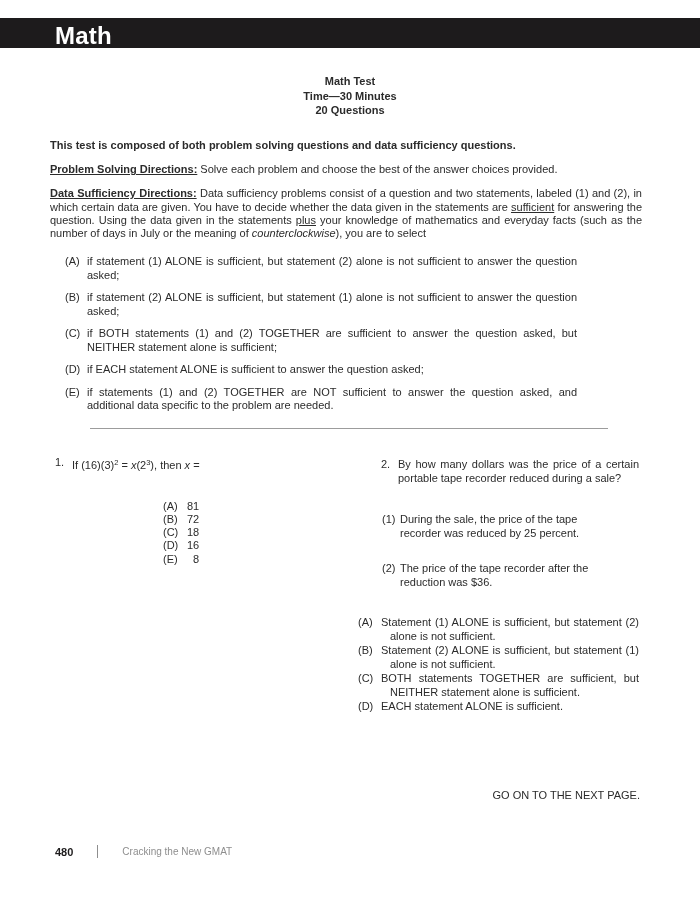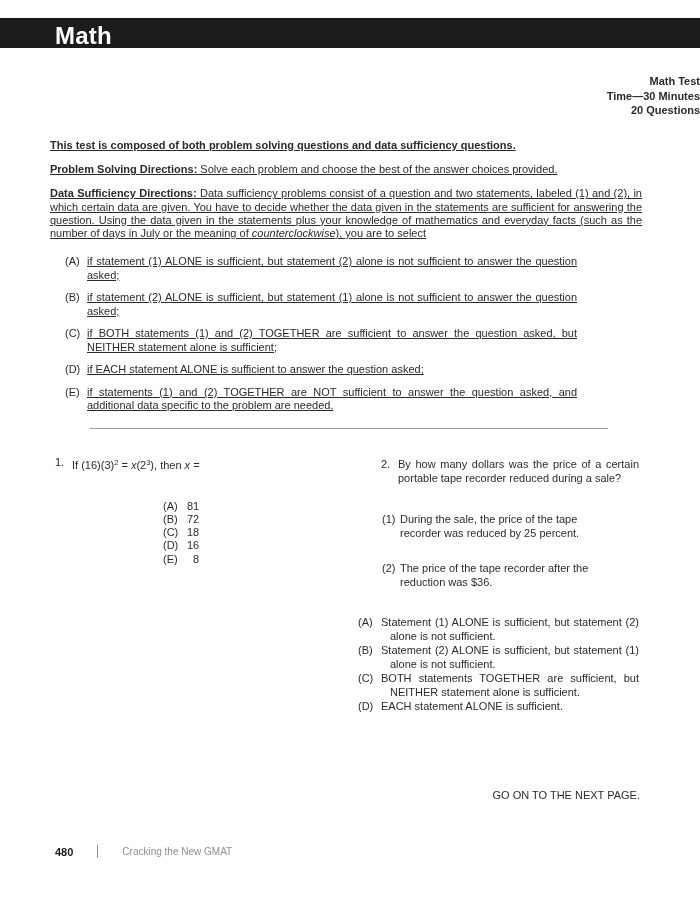--- a/index.html
+++ b/index.html
@@ -5,25 +5,25 @@
   * { margin:0; padding:0; box-sizing:border-box; }
   html,body { background:#ffffff; }
   body { width:700px; height:910px; font-family:"Liberation Sans", sans-serif; color:#2b2b2b; }
   .page { position:relative; width:700px; height:910px; background:#fff; overflow:hidden; }
 
   
   .header-bar { position:absolute; top:18px; left:0; width:700px; height:30px; background:#1d1b1c; }
   .header-title { position:absolute; left:55px; top:4px; font-size:24px; font-weight:bold; color:#ffffff; letter-spacing:.2px; }
 
   
-  .test-header { position:absolute; top:74px; left:0; width:700px; text-align:right;
+  .test-header { position:absolute; top:74px; left:0; width:700px; text-align:center;
                  font-size:11px; font-weight:bold; line-height:14.5px; }
 
   
-  .directions { position:absolute; top:139px; left:50px; width:592px; font-size:11px; line-height:13.2px;text-decoration:underline; }
+  .directions { position:absolute; top:139px; left:50px; width:592px; font-size:11px; line-height:13.2px; }
   .intro { font-weight:bold; margin-bottom:11px; }
   .para { margin-bottom:11px; text-align:justify; }
   .label-u { font-weight:bold; text-decoration:underline; }
   .u { text-decoration:underline; }
   .it { font-style:italic; }
 
   .dir-list { margin-top:15px; margin-left:15px; width:512px; }
   .dir-item { padding-left:22px; text-indent:-22px; text-align:justify; margin-bottom:9px; line-height:13.5px; }
   .dir-label { display:inline-block; width:22px; text-indent:0; }
 

